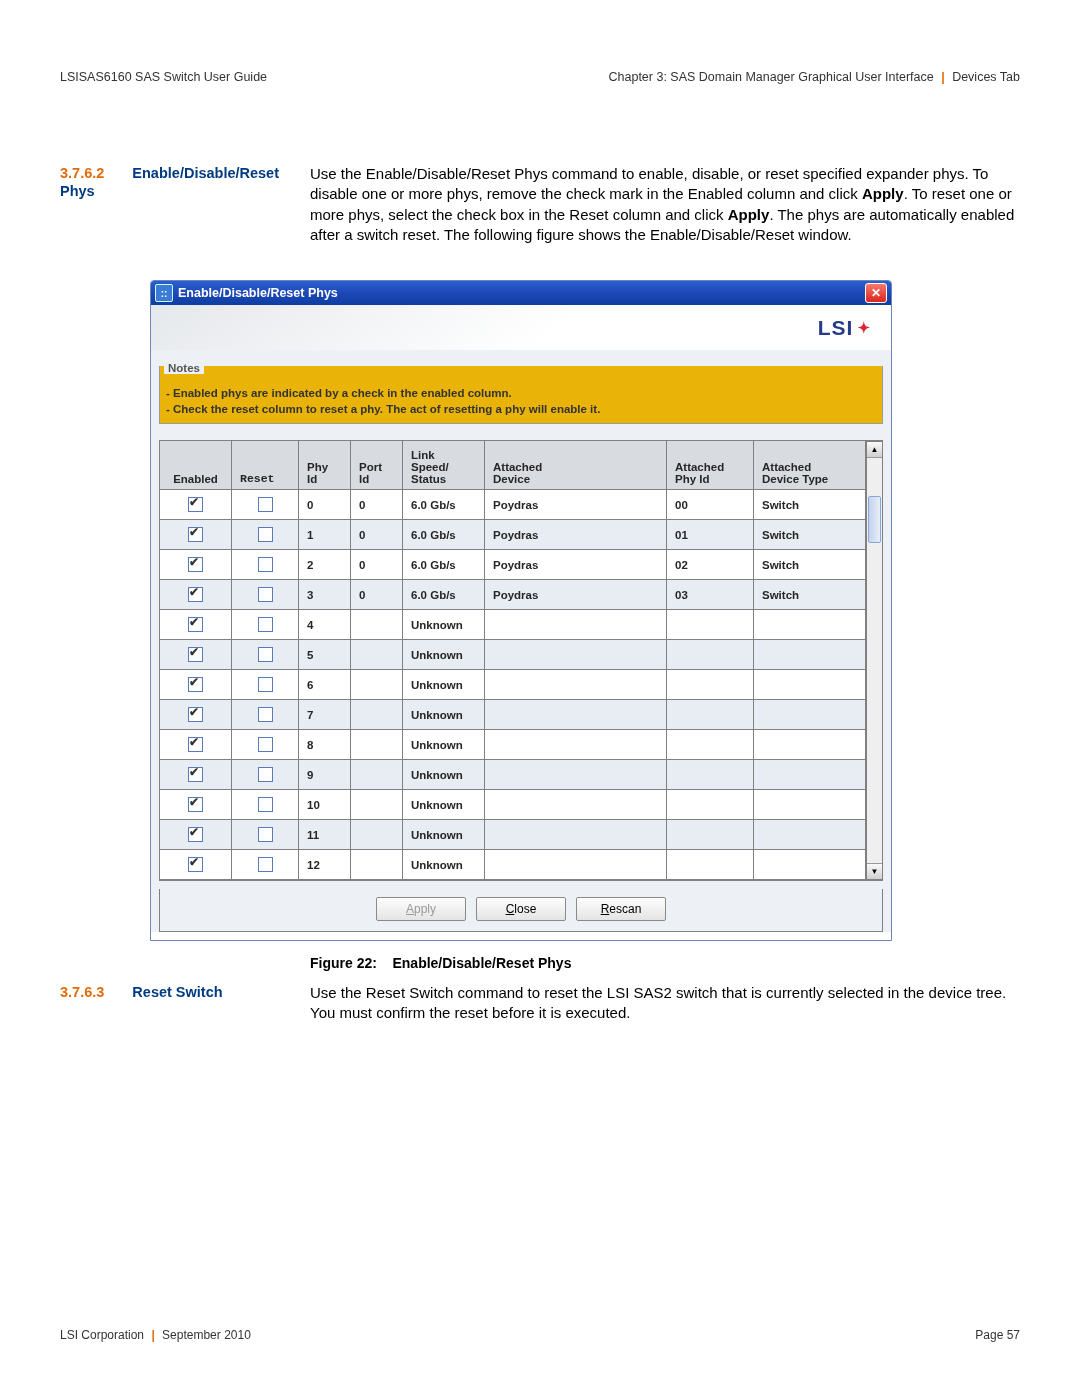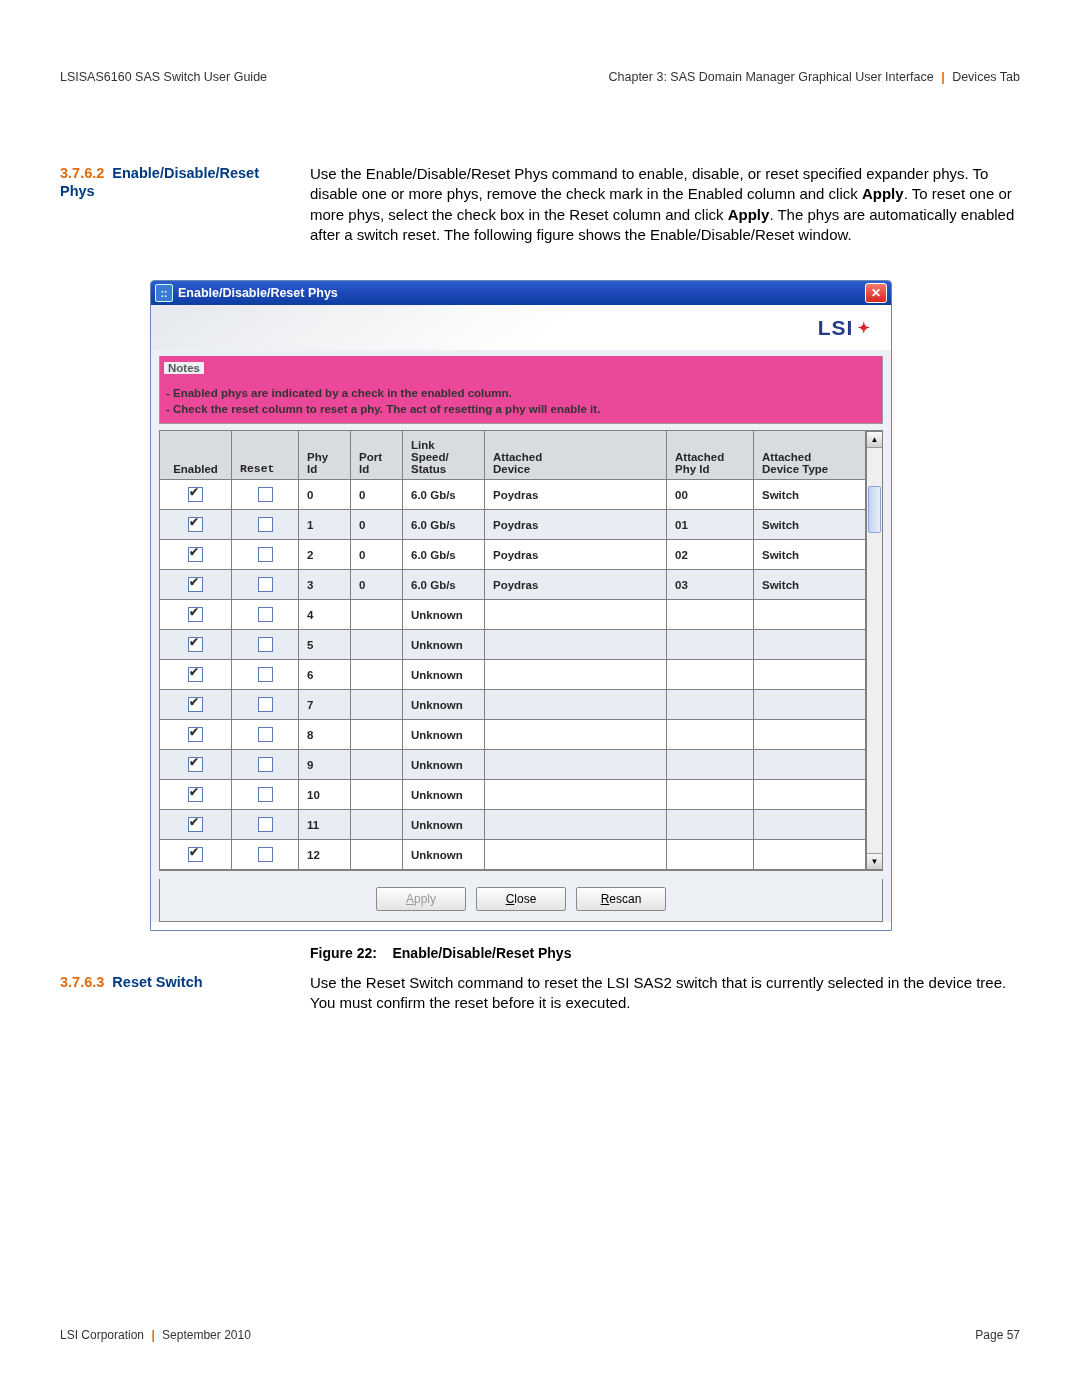--- a/index.html
+++ b/index.html
@@ -1,33 +1,33 @@
 <!DOCTYPE html>
 <html><head>
 <meta charset="utf-8">
 <style>
   html,body{margin:0;padding:0;background:#fff;font-family:"Segoe UI",Arial,sans-serif;color:#000;width:1080px}
   .page{width:1080px;min-height:1397px;position:relative;box-sizing:border-box;padding:70px 60px 60px 60px}
   .running-header{display:flex;justify-content:space-between;font-size:12.5px;color:#333;border-bottom:none;margin-bottom:80px}
   .running-header .right span.accent{color:#e36c0a;font-weight:bold;margin:0 4px}
   .section-row{display:flex;gap:20px;margin-bottom:20px}
   .section-label{flex:0 0 230px;font-size:14.5px;color:#e36c0a;font-weight:bold;line-height:1.25}
-  .section-label .num{margin-right:8px}
+  .section-label .num{margin-right:28px}
   .section-label .blue{color:#003a80}
   .section-body{flex:1;font-size:15px;line-height:1.35}
   .section-body b{font-weight:700}
   
   .win{margin:35px 0 14px 90px;width:740px;border:1px solid #6d86b8;border-radius:4px 4px 0 0;overflow:hidden;position:relative;font-family:Arial,sans-serif}
   .titlebar{height:24px;background:linear-gradient(to bottom,#2a5fd0 0%,#1e48b8 50%,#0d3ea0 100%);color:#fff;font-size:12.5px;font-weight:bold;display:flex;align-items:center;padding:0 4px}
   .titlebar .ticon{width:16px;height:16px;margin-right:5px;display:inline-flex;align-items:center;justify-content:center;font-size:10px;color:#fff;background:#3a7bd5;border:1px solid #cfe;border-radius:2px}
   .titlebar .closebtn{margin-left:auto;width:20px;height:18px;background:linear-gradient(to bottom,#f77a6e,#d9261c);border:1px solid #fff;border-radius:3px;display:inline-flex;align-items:center;justify-content:center;color:#fff;font-weight:bold;font-size:12px;cursor:pointer}
   .winbody{background:#edf0f5}
   .banner{height:45px;background:linear-gradient(145deg,#e5e8ec 0%,#fff 55%,#fff 100%);display:flex;align-items:center;justify-content:flex-end;padding:0 20px;font-size:21px;font-weight:600;color:#273a8a;letter-spacing:1px}
   .banner .spark{color:#d23; margin-left:4px;font-size:15px}
-  .notes-wrap{margin:6px 8px;border:1px solid #9a9a9a;padding:12px 6px 6px 6px;background:#ec4899;position:relative;border-top:none}
+  .notes-wrap{margin:16px 8px;border:1px solid #9a9a9a;padding:2px 6px 6px 6px;background:#eab308;position:relative;border-top:none}
   .notes-legend{position:relative;top:-10px;left:-2px;background:#edf0f5;display:inline-block;padding:0 4px;font-size:11.5px;font-weight:bold;color:#555;margin-bottom:-8px}
   .notes-body{font-size:11.5px;font-weight:bold;color:#333;line-height:1.35}
   .table-wrap{margin:6px 8px 8px 8px;border:1px solid #808080;border-right:none;background:#fff;display:flex}
   .scroll-col{width:15px;flex:0 0 15px;display:flex;flex-direction:column;border:1px solid #808080;border-left:1px solid #808080;background:#efefef}
   .scroll-btn{height:15px;background:linear-gradient(#fafafa,#d0d0d0);border-bottom:1px solid #999;text-align:center;font-size:8px;line-height:15px;cursor:pointer}
   .scroll-btn.dn{border-top:1px solid #999;border-bottom:none;margin-top:auto}
   .scroll-track{flex:1;position:relative}
   .scroll-thumb{position:absolute;top:38px;left:1px;right:1px;height:45px;background:linear-gradient(to right,#c3d2ec,#e8eff9);border:1px solid #8aa6d8;border-radius:2px}
   table.phys{border-collapse:collapse;width:100%;font-size:11.5px}
   table.phys th{background:#d8dbe0;border:1px solid #808080;border-top:none;border-left:none;padding:4px 8px;text-align:left;font-weight:bold;color:#262626;vertical-align:bottom;height:40px}

